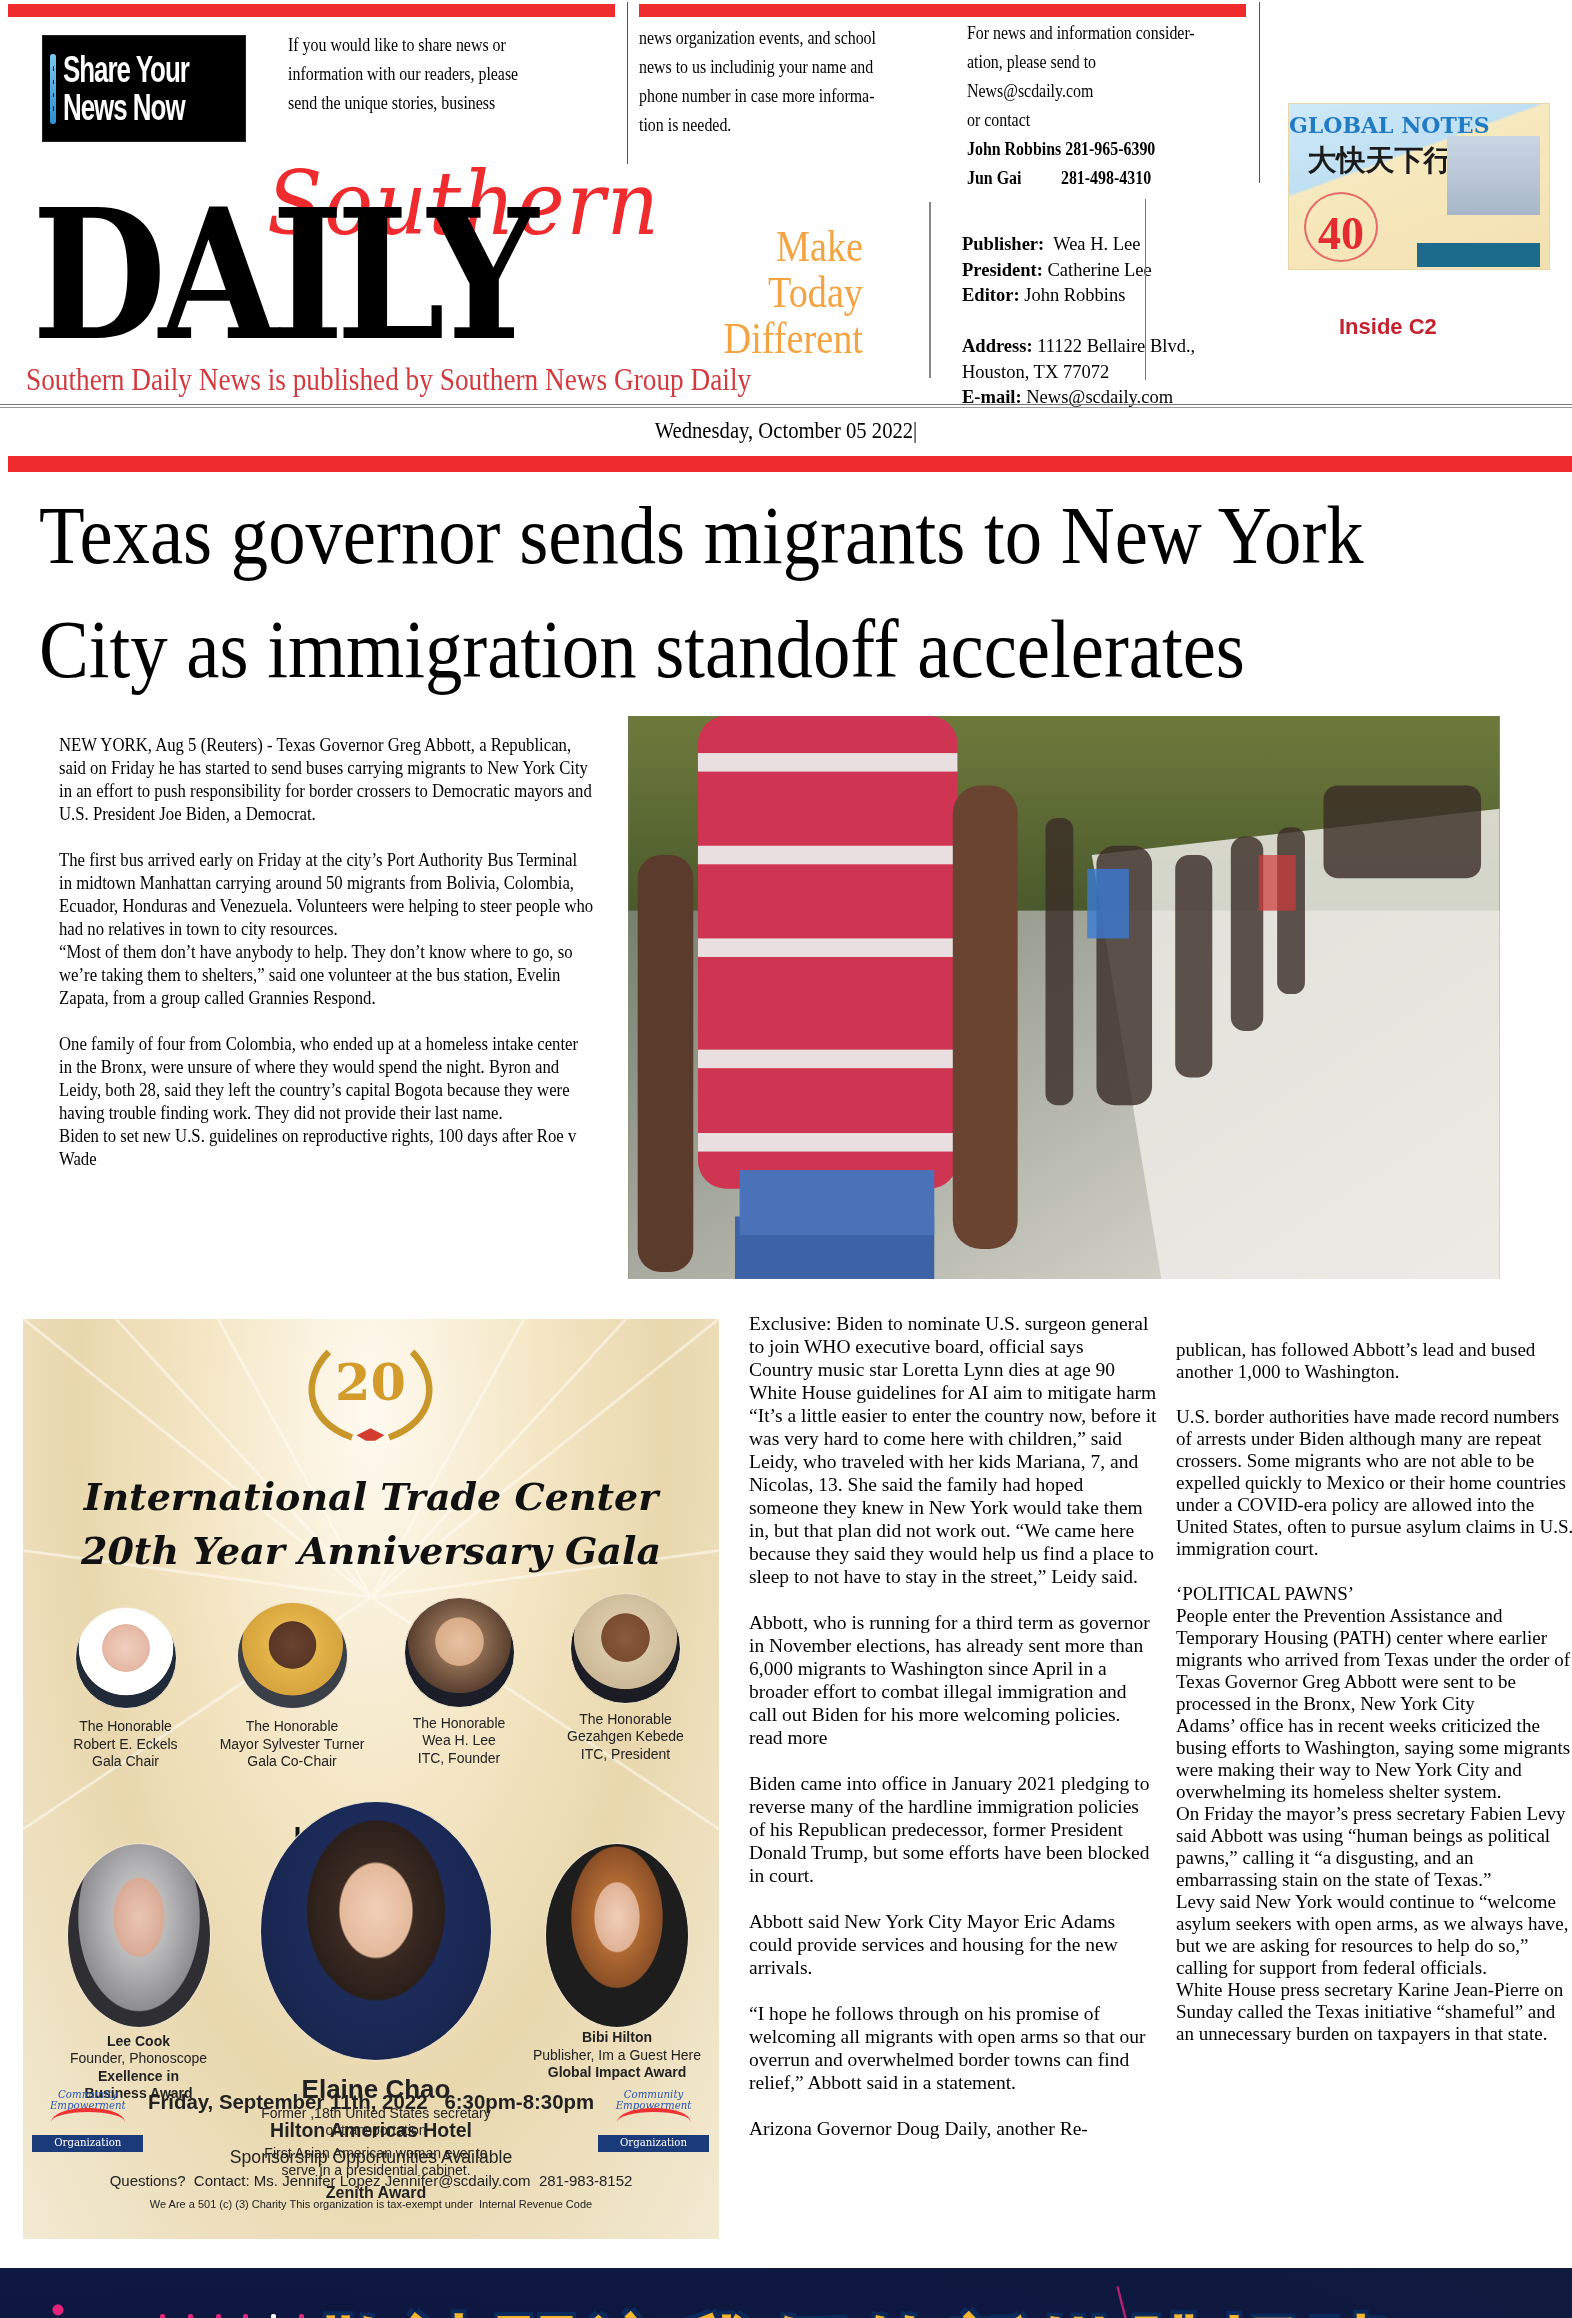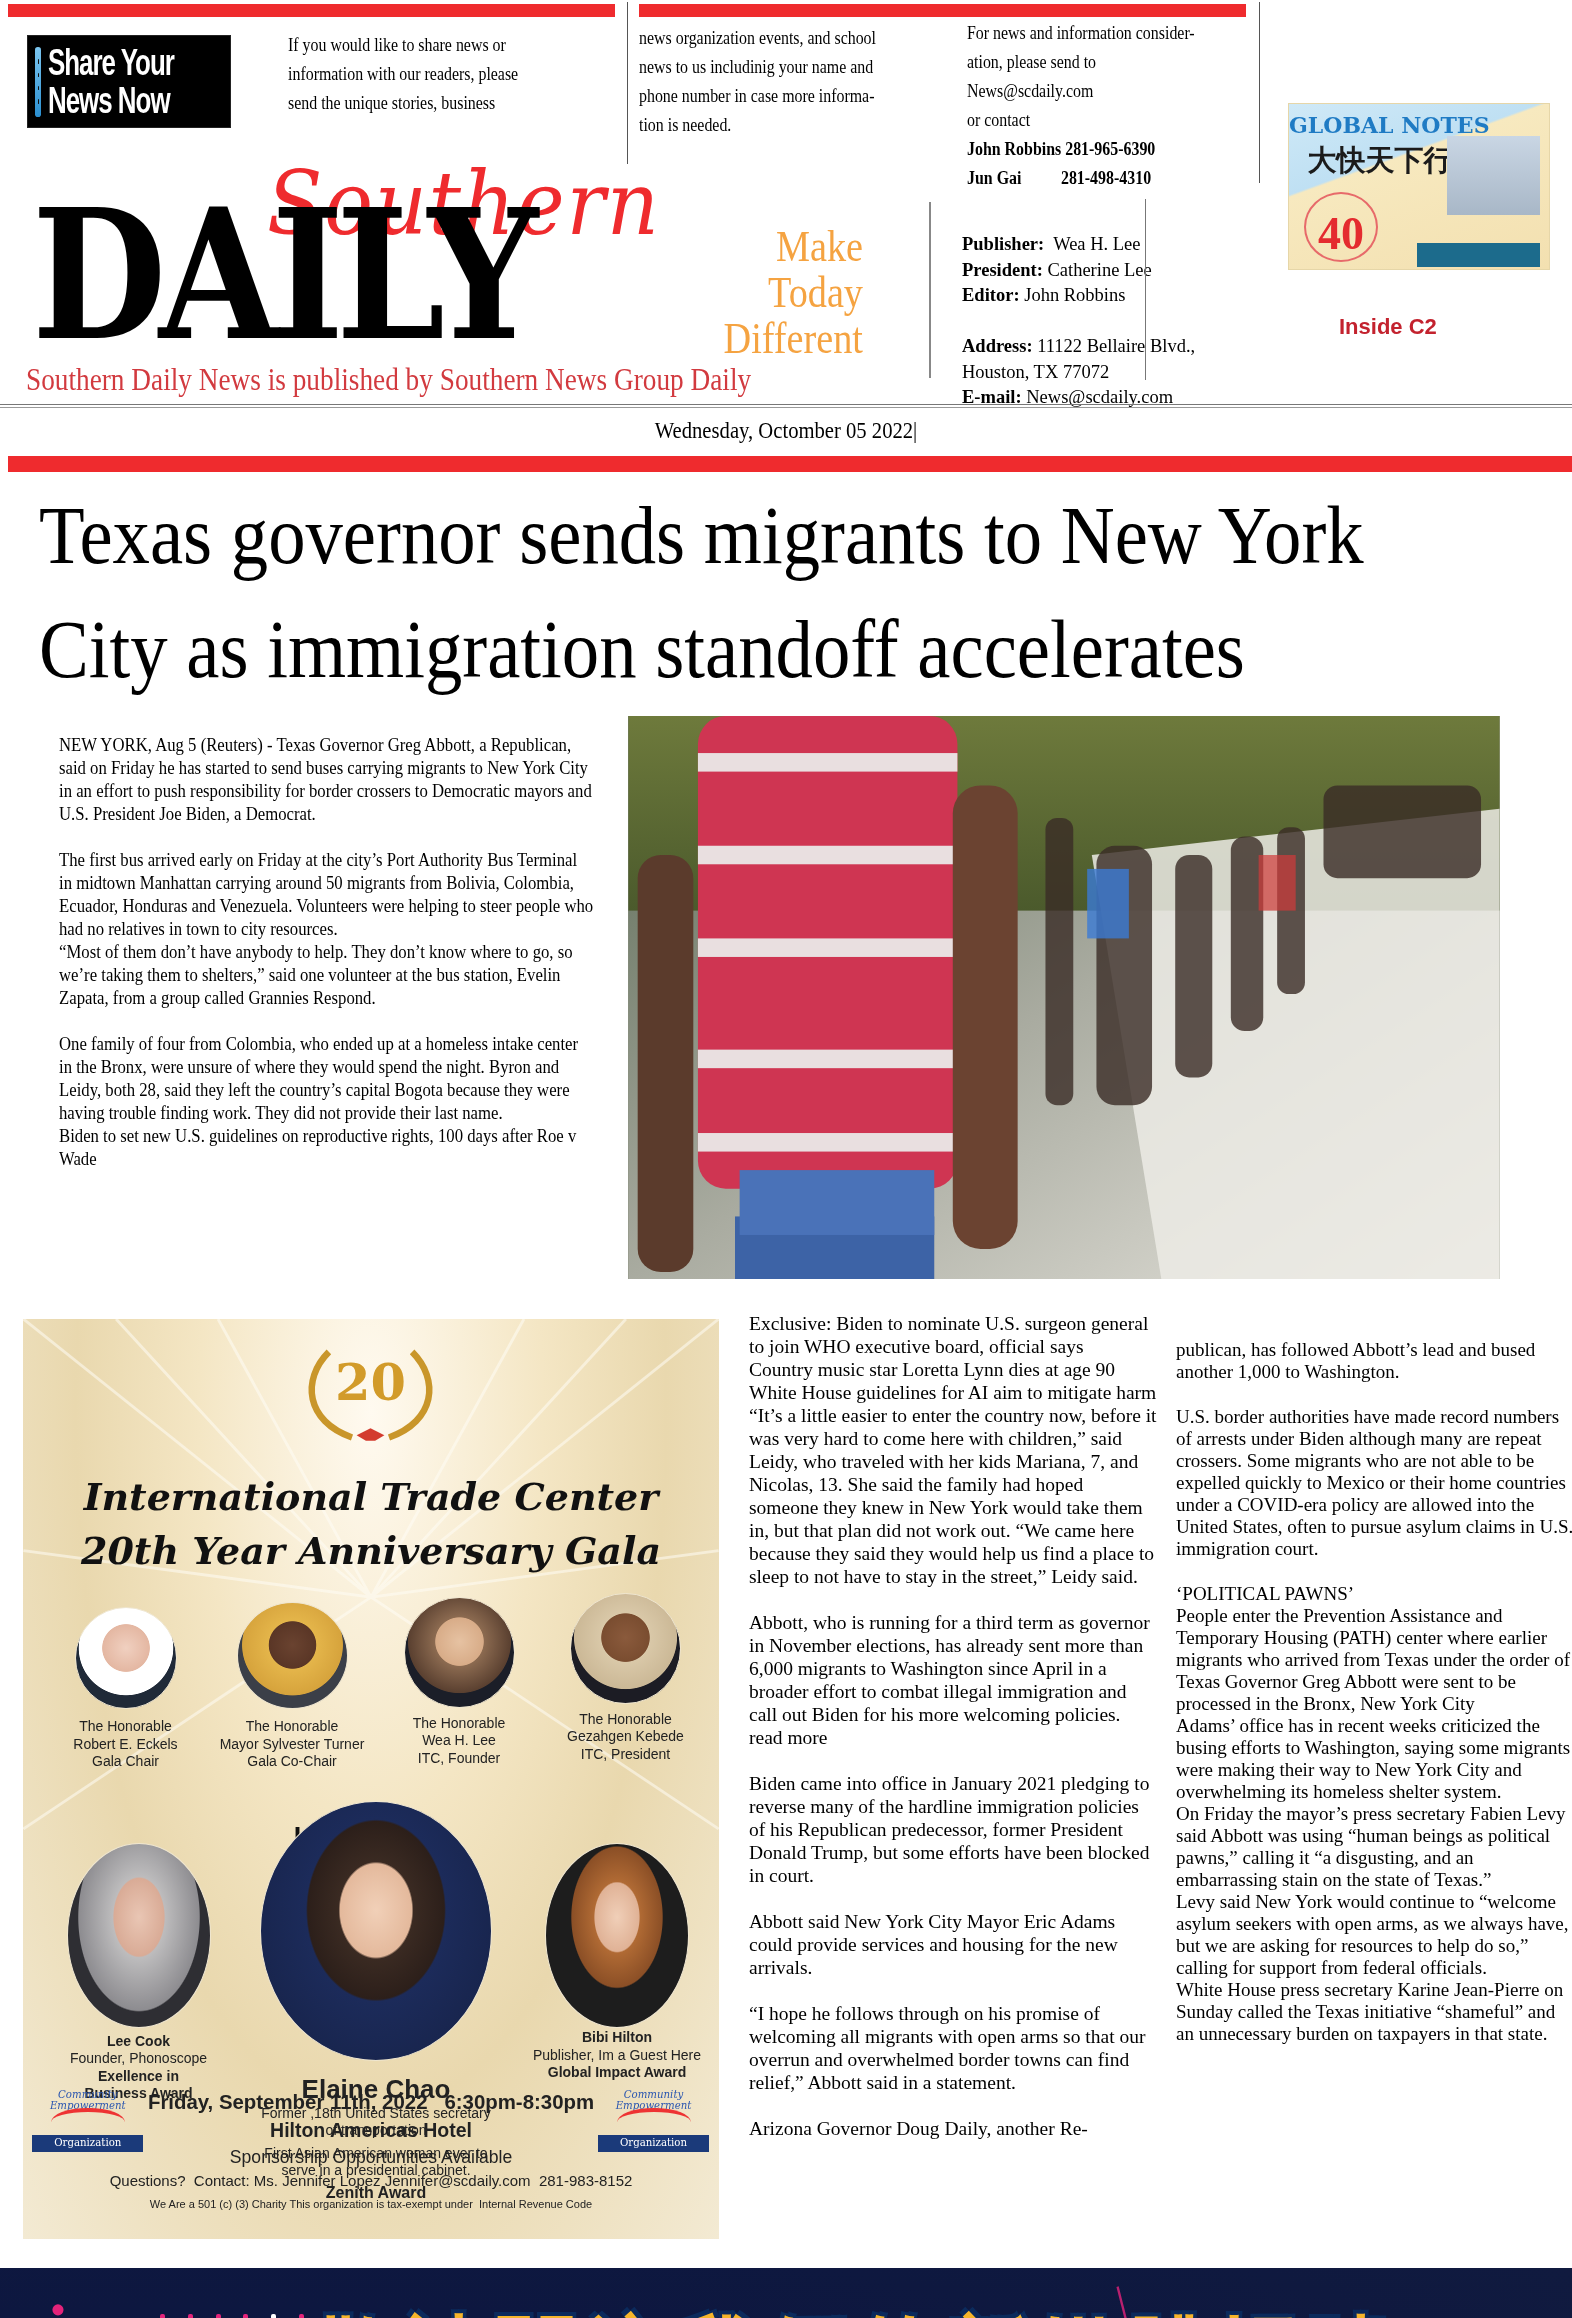--- a/index.html
+++ b/index.html
@@ -56,21 +56,21 @@
   .dotcol { position: absolute; width: 4.6px; height: 12px; border-radius: 1.9px; background: #e4237a; }
 </style>
 </head>
 <body>
 
 <div class="abs redbar" style="left:8.3px;top:3.7px;width:607px;height:13px;"></div>
 <div class="abs vrule" style="left:627px;top:2.3px;height:162px;"></div>
 <div class="abs redbar" style="left:639px;top:3.7px;width:607px;height:13px;"></div>
 <div class="abs vrule" style="left:1259px;top:2.3px;height:181px;"></div>
 
-<div class="abs share-logo" style="left:27px;top:35px;width:204px;height:93px;">
+<div class="abs share-logo" style="left:42px;top:35px;width:204px;height:107px;">
   <div class="bubble">
       <i></i>
       <i></i>
       <i></i>
       <i style="width:50%"></i>
     </div>
   <div class="txt">
     <div>Share Your</div>
     <div>News Now</div>
   </div>

